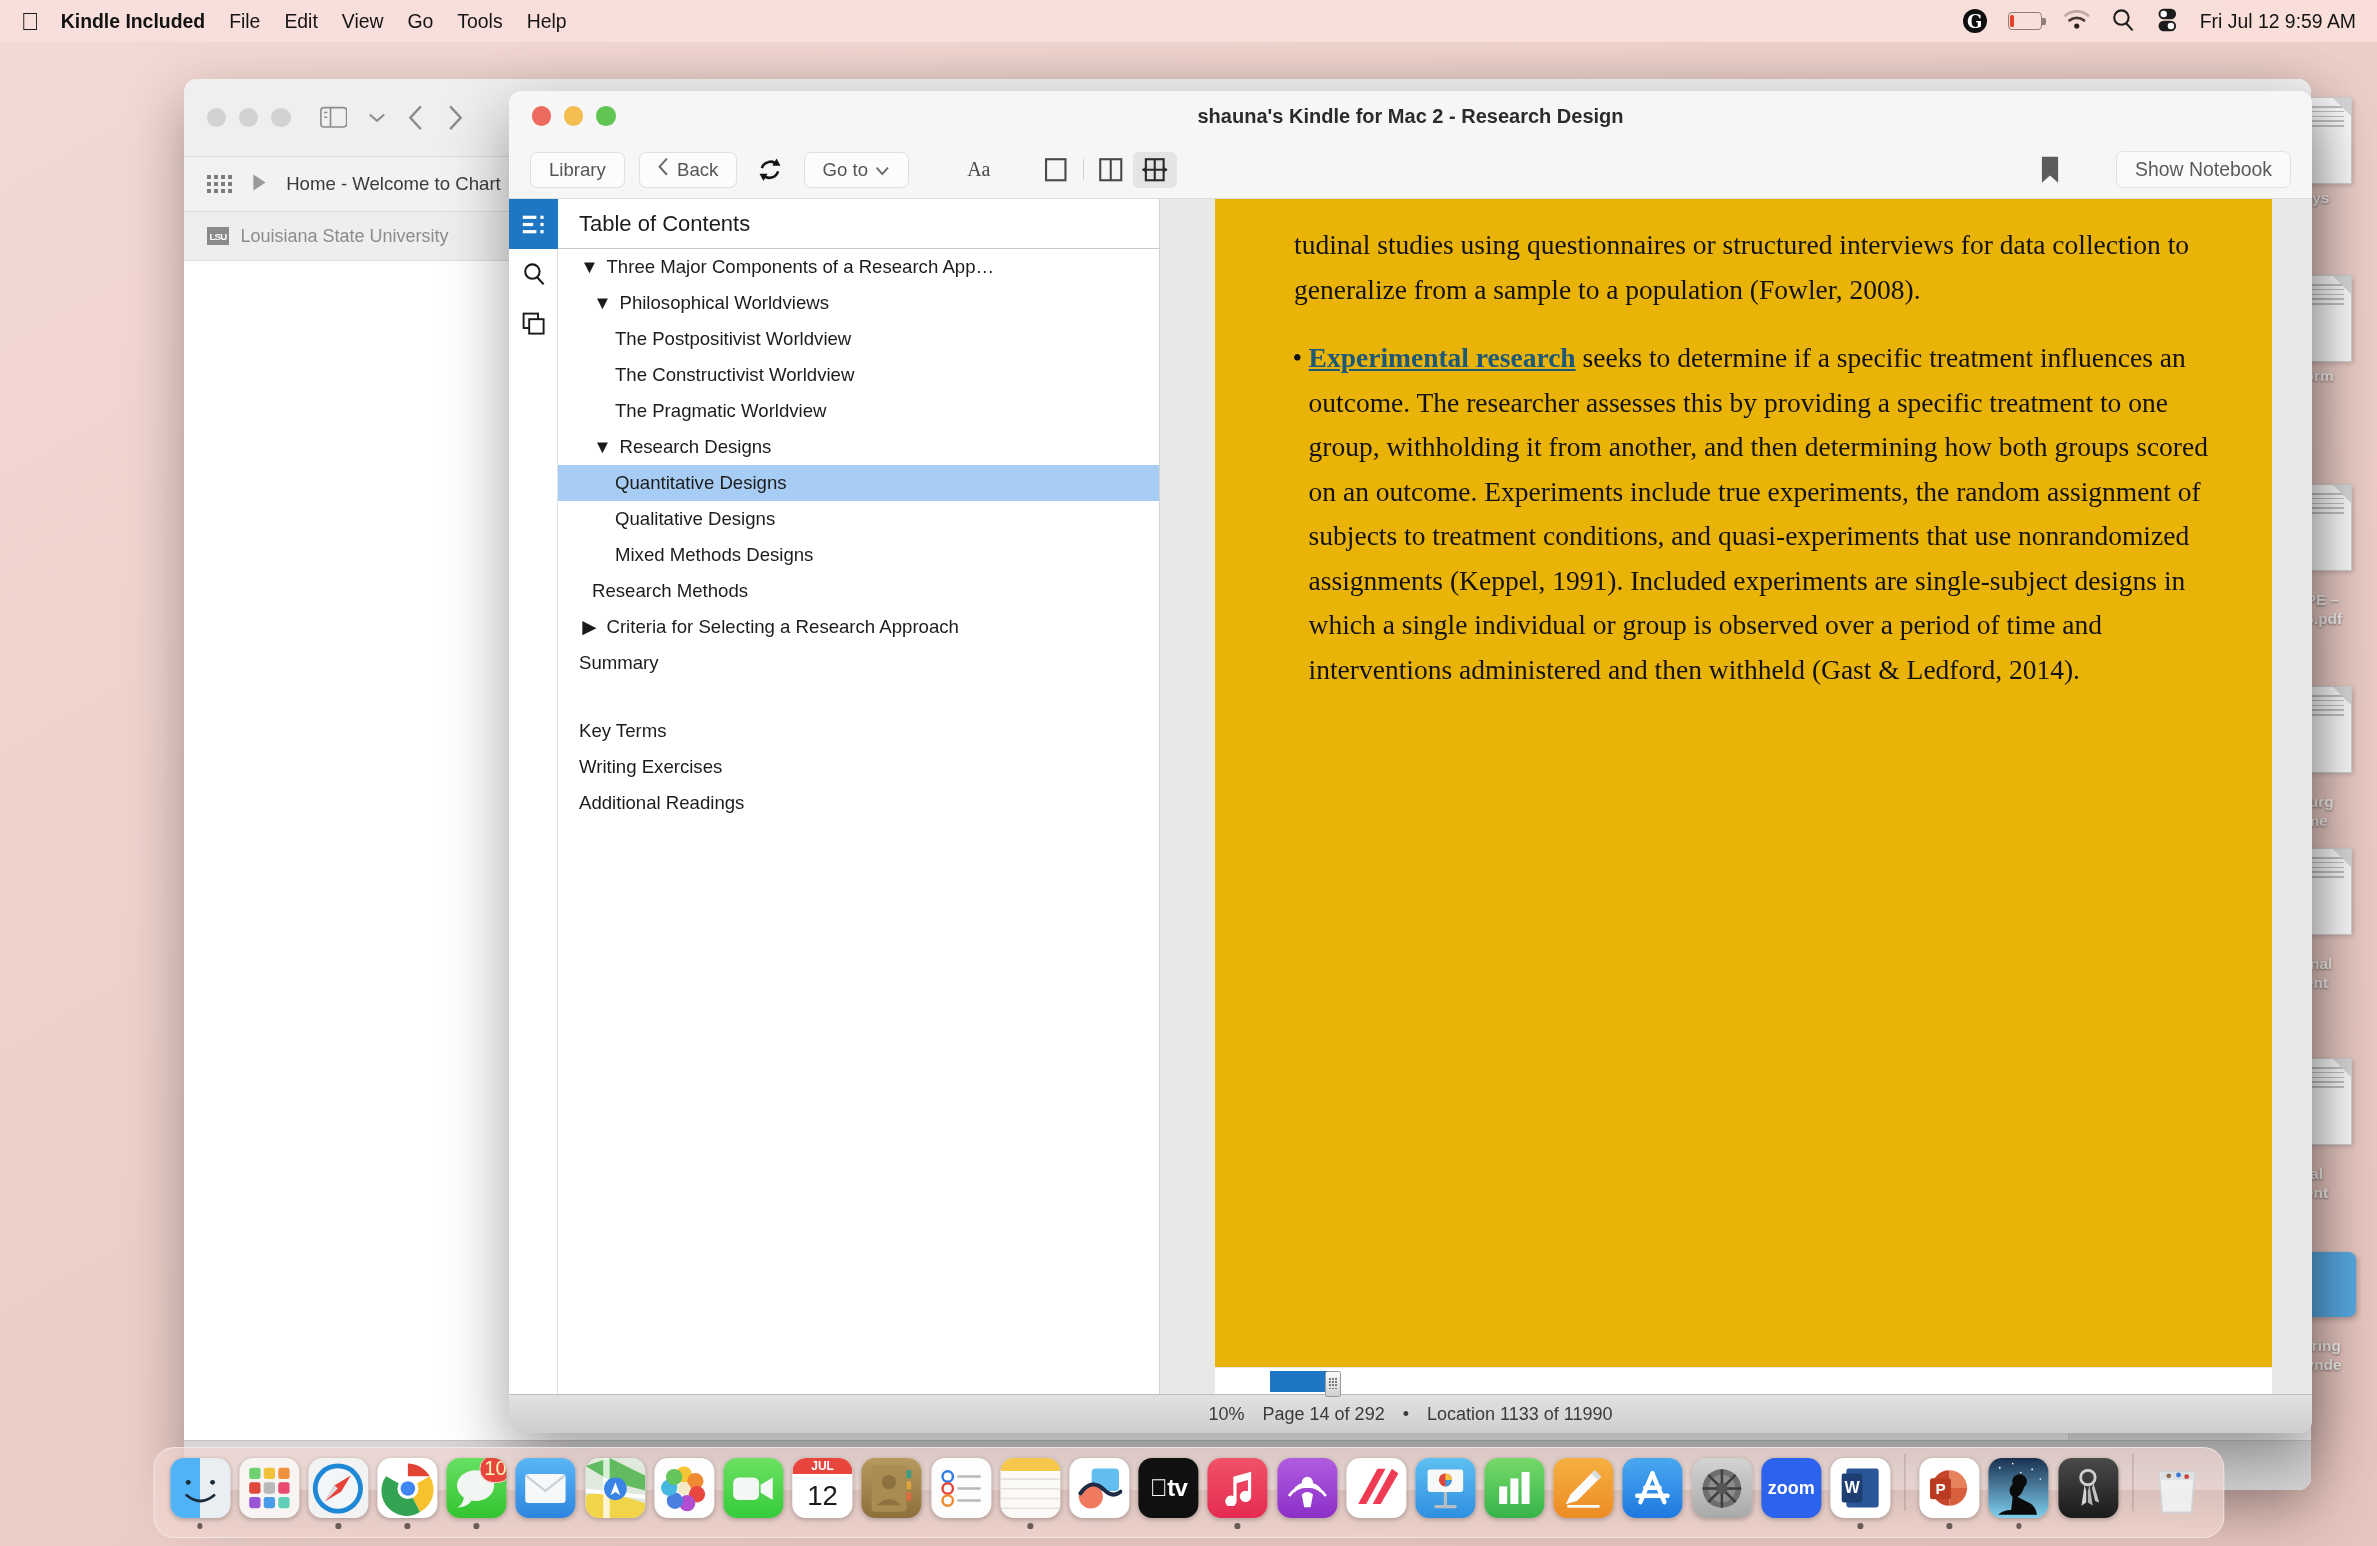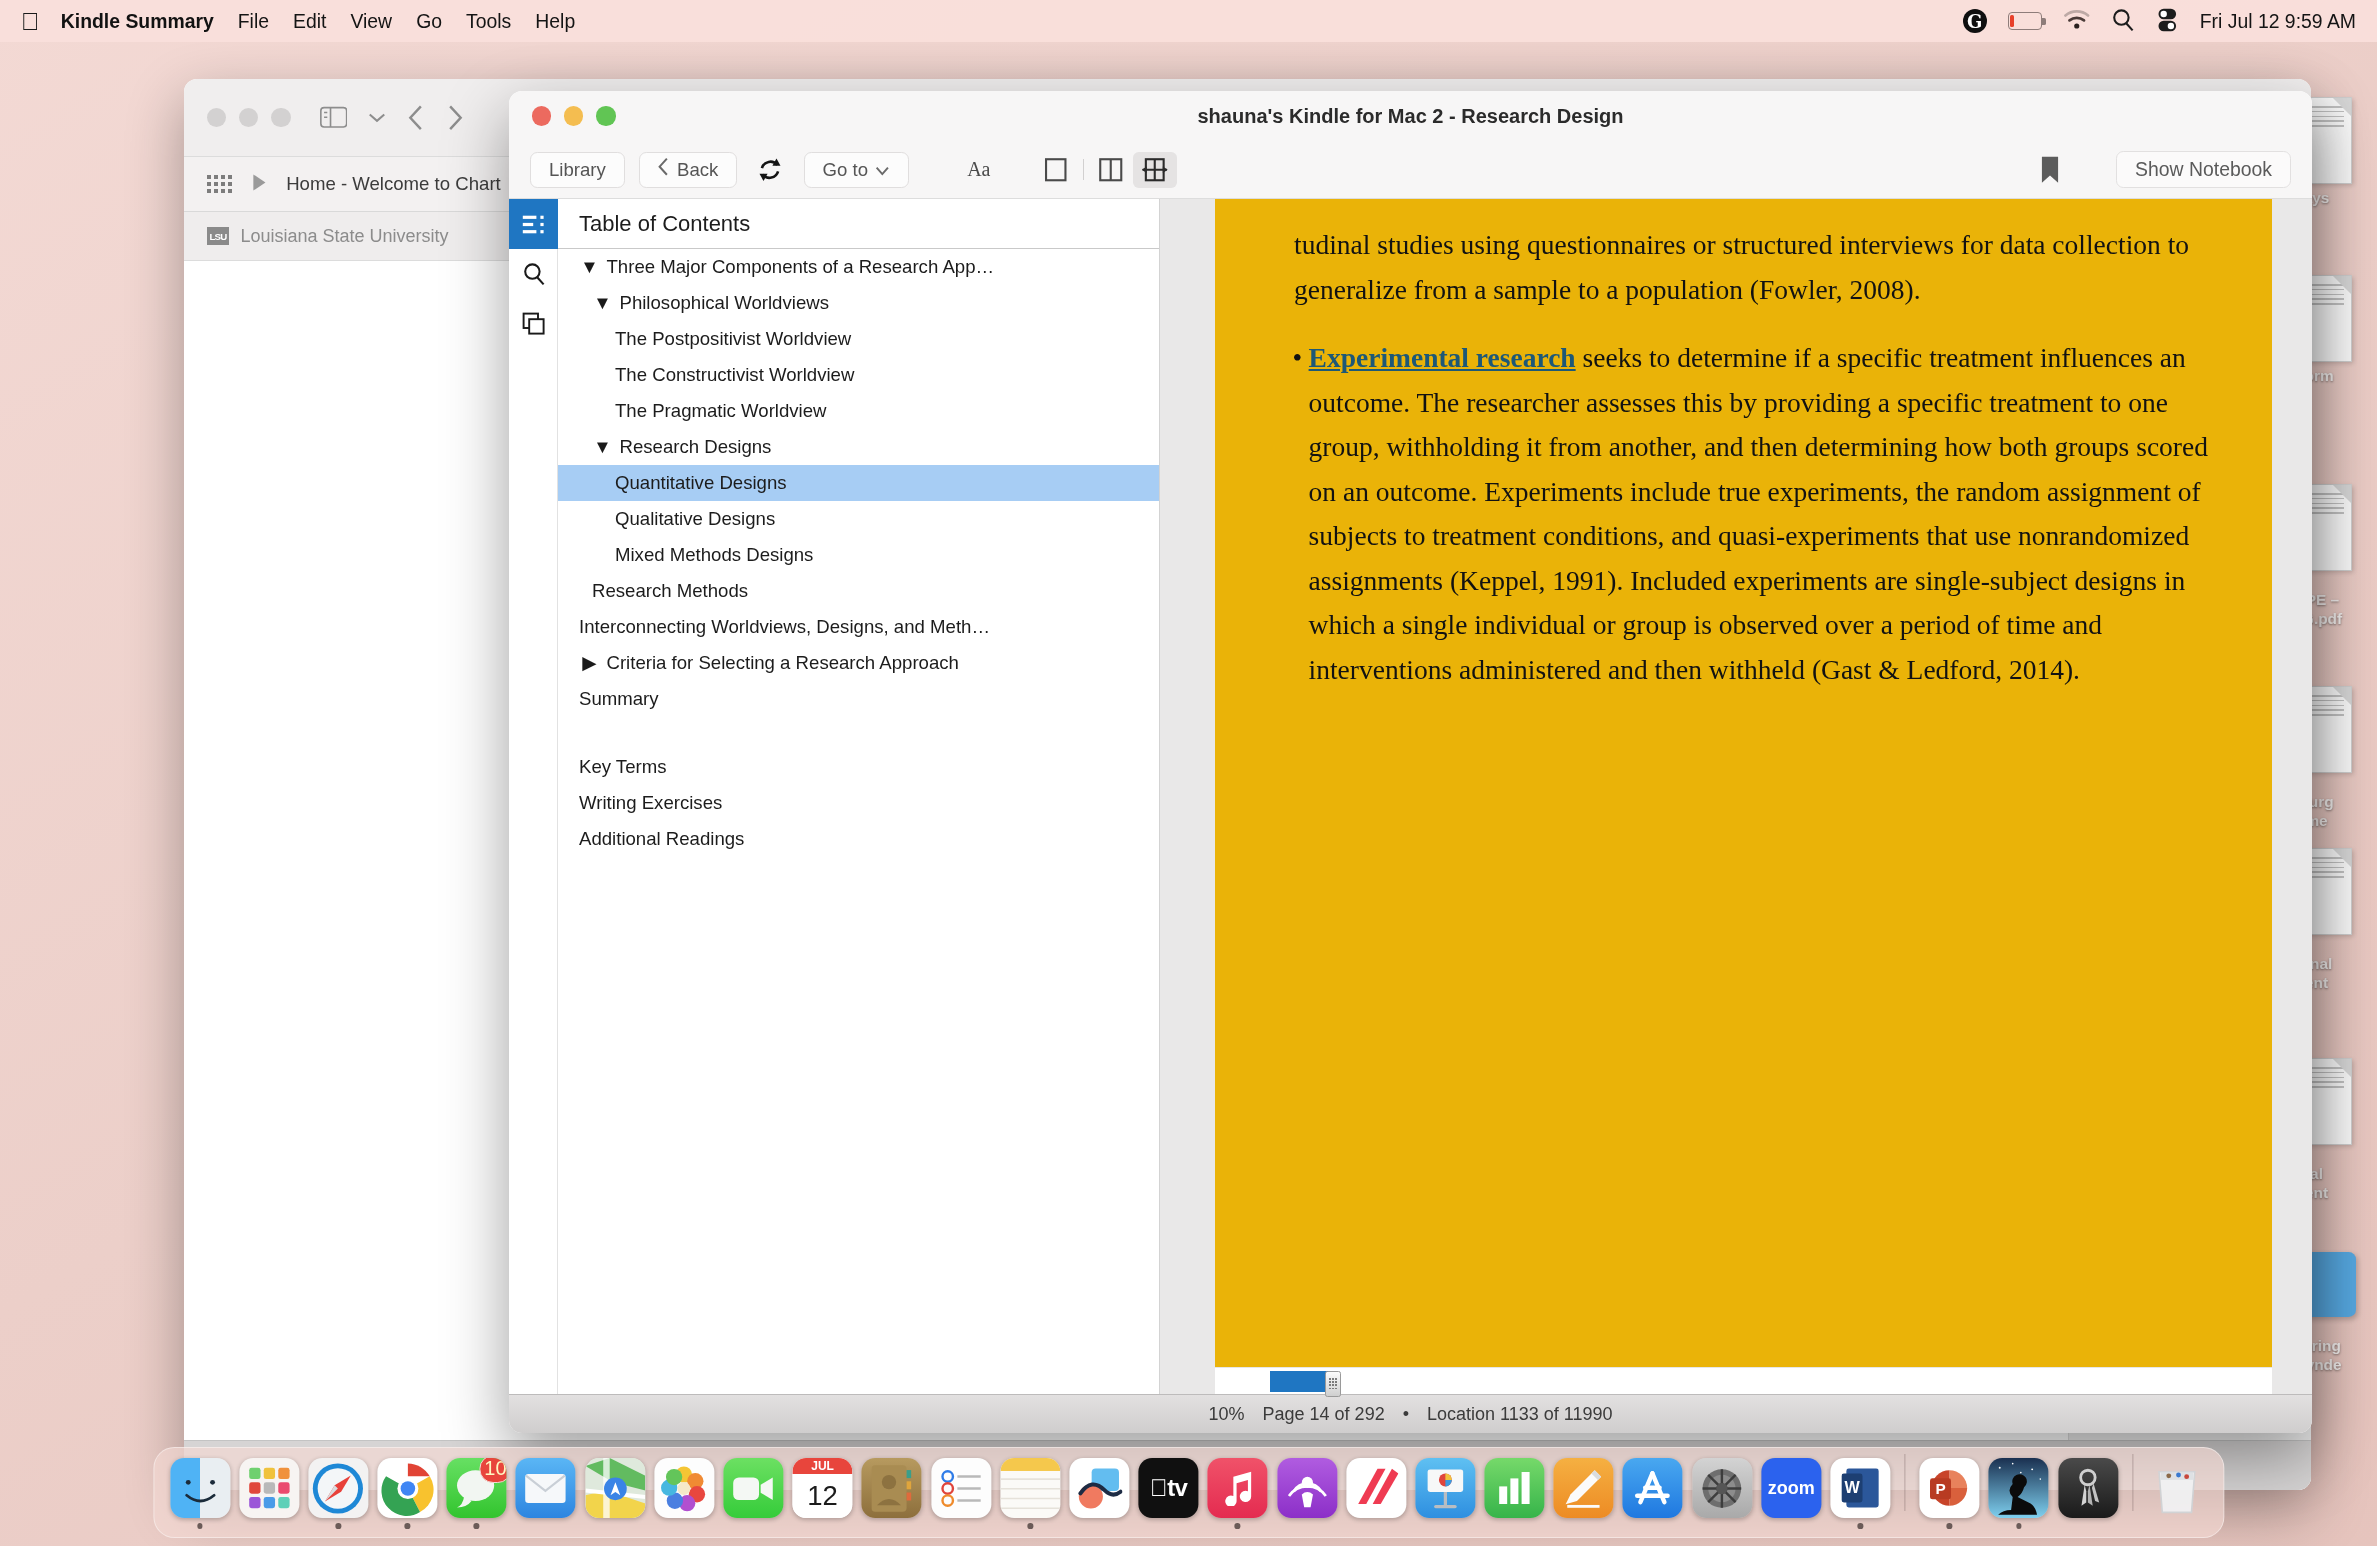--- a/index.html
+++ b/index.html
@@ -538,24 +538,20 @@
           </div>
           <div class="toc-item" style="padding-left: 57px;">
             <span class="toc-tri" style="width: 0px; margin-right: 0px;"></span>
             <span class="toc-sp">Mixed Methods Designs</span>
           </div>
           <div class="toc-item" style="padding-left: 34px;">
             <span class="toc-tri" style="width: 0px; margin-right: 0px;"></span>
             <span class="toc-sp">Research Methods</span>
           </div>
           <div class="toc-item" style="padding-left: 21px;">
-            <span class="toc-tri" style="width: 0px; margin-right: 0px;"></span>
-            <span class="toc-sp">Interconnecting Worldviews, Designs, and Meth…</span>
-          </div>
-          <div class="toc-item" style="padding-left: 21px;">
             <span class="toc-tri">▶</span>
             <span class="toc-sp">Criteria for Selecting a Research Approach</span>
           </div>
           <div class="toc-item" style="padding-left: 21px;">
             <span class="toc-tri" style="width: 0px; margin-right: 0px;"></span>
             <span class="toc-sp">Summary</span>
           </div>
           <div class="toc-item" style="padding-left: 21px; margin-top: 32px;">
             <span class="toc-tri" style="width: 0px; margin-right: 0px;"></span>
             <span class="toc-sp">Key Terms</span>
@@ -605,21 +601,21 @@
   <div class="k-status">
     <span>10%</span>
     <span>Page 14 of 292</span>
     <span>•</span>
     <span>Location 1133 of 11990</span>
   </div>
 </div>
 
 <div id="menubar">
   <span class="mb-apple"></span>
-  <span class="mb-app">Kindle Summary</span>
+  <span class="mb-app">Kindle Included</span>
   <span class="mb-item">File</span>
   <span class="mb-item">Edit</span>
   <span class="mb-item">View</span>
   <span class="mb-item">Go</span>
   <span class="mb-item">Tools</span>
   <span class="mb-item">Help</span>
   <span class="mb-spacer"></span>
   <span class="mb-right">
     <span class="icon-grammarly">G</span>
     <span class="icon-battery">

